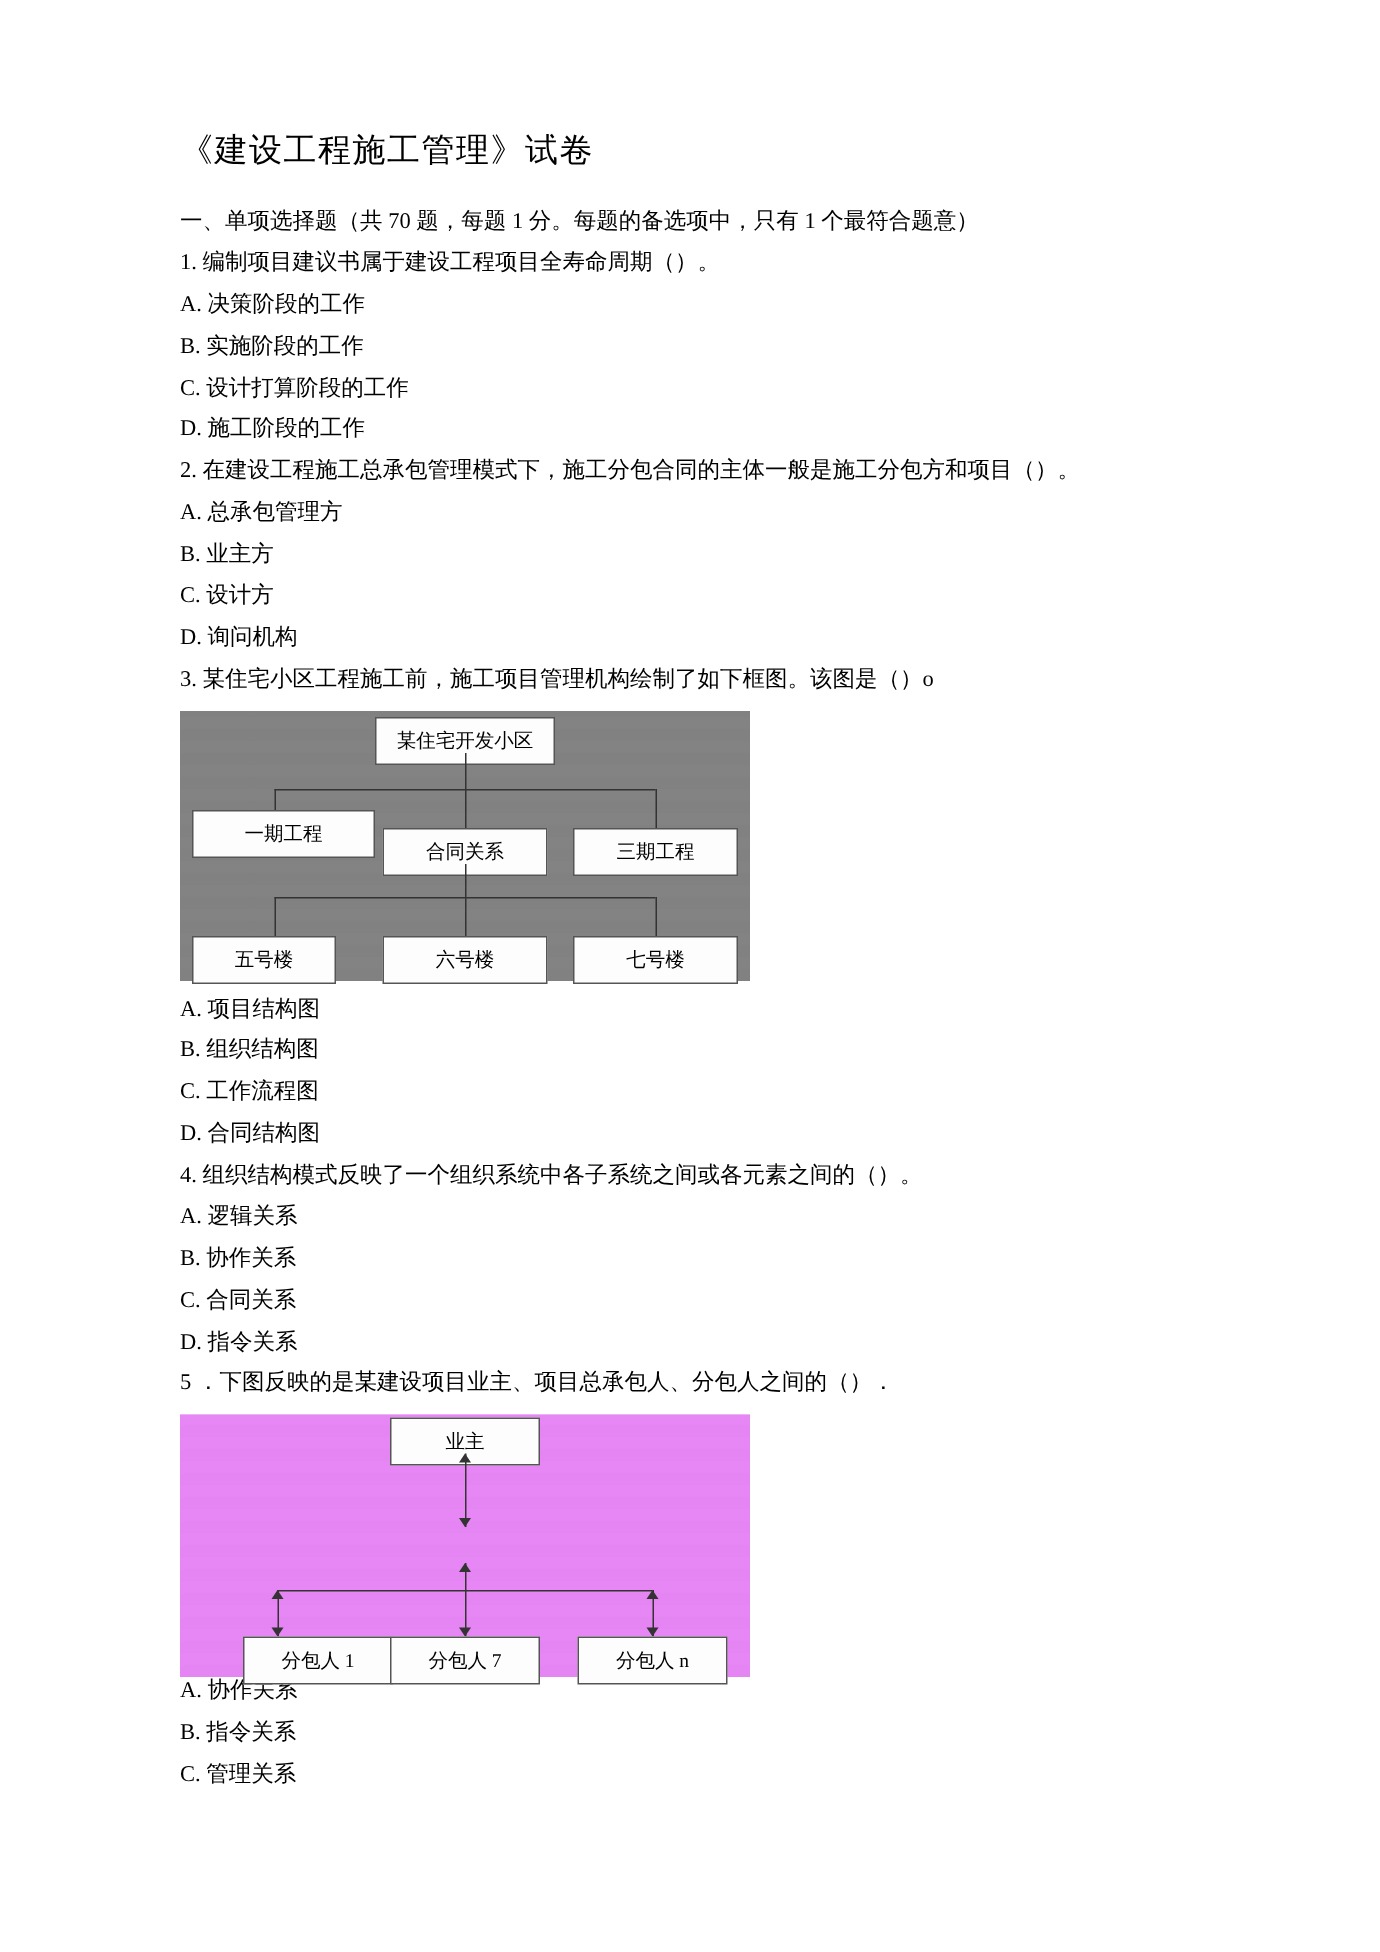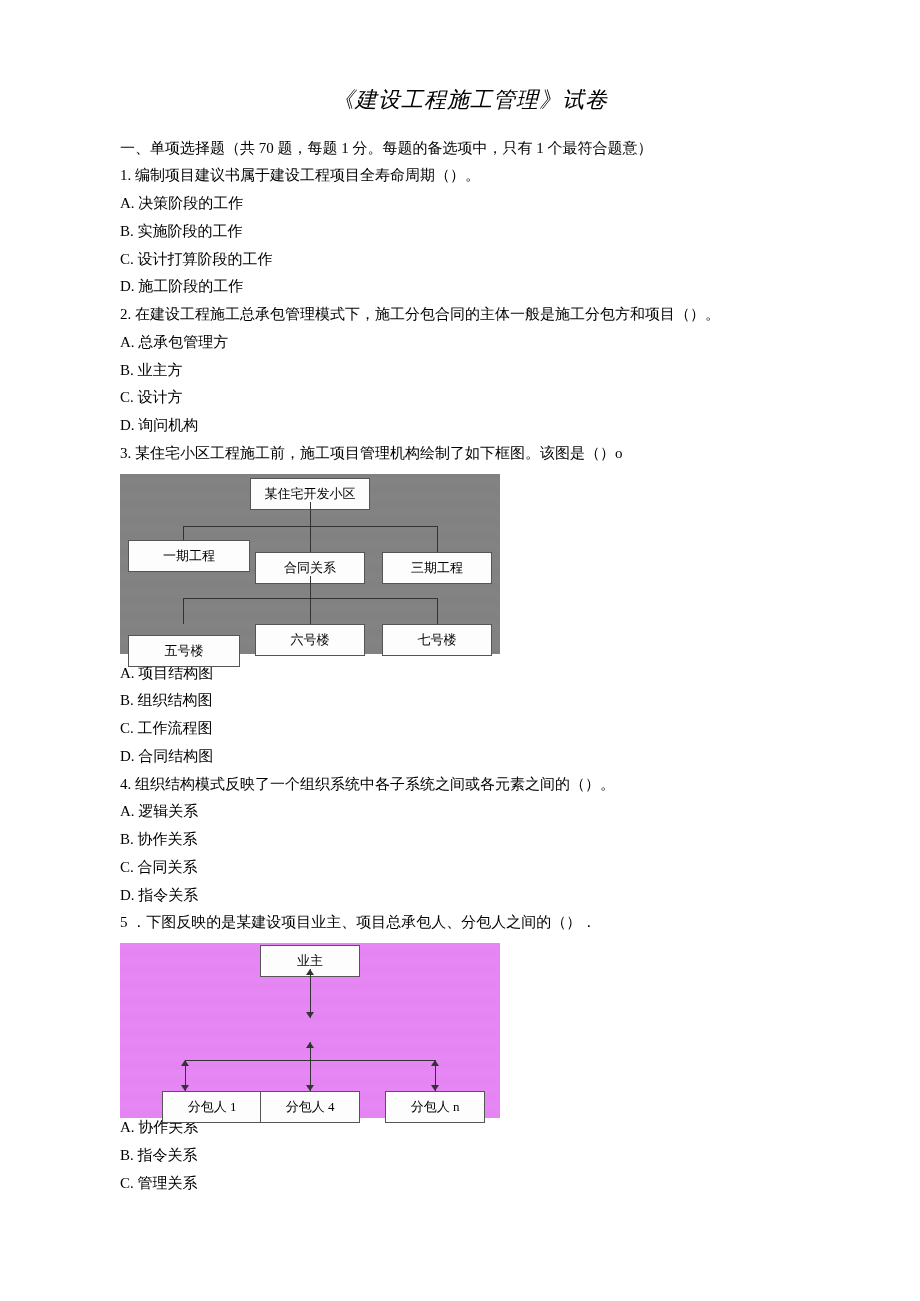--- a/index.html
+++ b/index.html
@@ -7,25 +7,23 @@
     font-size: 15px;
     line-height: 1.85;
     color: #000;
     background: #fff;
     margin: 0;
     padding: 80px 100px 60px 120px;
     width: 920px;
     box-sizing: border-box;
   }
   .title {
-    text-align: center;
     font-size: 22px;
     margin-bottom: 14px;
     letter-spacing: 1px;
-    font-style: italic;
   }
   .line {
     margin: 0;
     padding: 0;
   }
   .diagram {
     margin: 6px 0 6px 0;
     position: relative;
   }
   .box {
@@ -37,21 +35,21 @@
     box-sizing: border-box;
   }
   
   .d1 { width: 380px; height: 180px; background: #404040; position: relative; }
   .d1 .bg { position:absolute; inset:0; background:repeating-linear-gradient(0deg,#fafafa 0 8px,#fff 8px 16px); opacity:0.35;}
   .d1 .box { position: absolute; }
   .d1-root { left: 130px; top: 4px; width: 120px; }
   .d1-l1a { left: 8px;  top: 66px; width: 122px; }
   .d1-l1b { left: 135px; top: 78px; width: 110px; }
   .d1-l1c { left: 262px; top: 78px; width: 110px; }
-  .d1-l2a { left: 8px;  top: 150px; width: 112px; margin-top: 11px; }
+  .d1-l2a { left: 8px;  top: 150px; width: 96px; }
   .d1-l2b { left: 135px; top: 150px; width: 110px; }
   .d1-l2c { left: 262px; top: 150px; width: 110px; }
   .hline, .vline { position: absolute; background: #333; }
   .hline { height: 1px; }
   .vline { width: 1px; }
 
   
   .d2 { width: 380px; height: 175px; background:#d946ef; position: relative; margin-bottom:-4px;}
   .d2 .bg { position:absolute; inset:0; background:repeating-linear-gradient(0deg,#fafafa 0 8px,#fff 8px 16px); opacity:0.35;}
   .d2 .box { position: absolute; }
@@ -132,19 +130,19 @@
   <div class="vline" style="left:65px; top:117px; height:31px;"></div>
   <div class="arrowhead-up" style="left:61px; top:117px;"></div>
   <div class="arrowhead-down" style="left:61px; top:142px;"></div>
   <div class="vline" style="left:190px; top:117px; height:31px;"></div>
   <div class="arrowhead-up" style="left:186px; top:99px;"></div>
   <div class="arrowhead-down" style="left:186px; top:142px;"></div>
   <div class="vline" style="left:315px; top:117px; height:31px;"></div>
   <div class="arrowhead-up" style="left:311px; top:117px;"></div>
   <div class="arrowhead-down" style="left:311px; top:142px;"></div>
   <div class="box d2-b1">分包人 1</div>
-  <div class="box d2-b2">分包人 4</div>
+  <div class="box d2-b2">分包人 7</div>
   <div class="box d2-b3">分包人 n</div>
 </div>
 
 <p class="line">A. 协作关系</p>
 <p class="line">B. 指令关系</p>
 <p class="line">C. 管理关系</p>
 
 </body></html>

